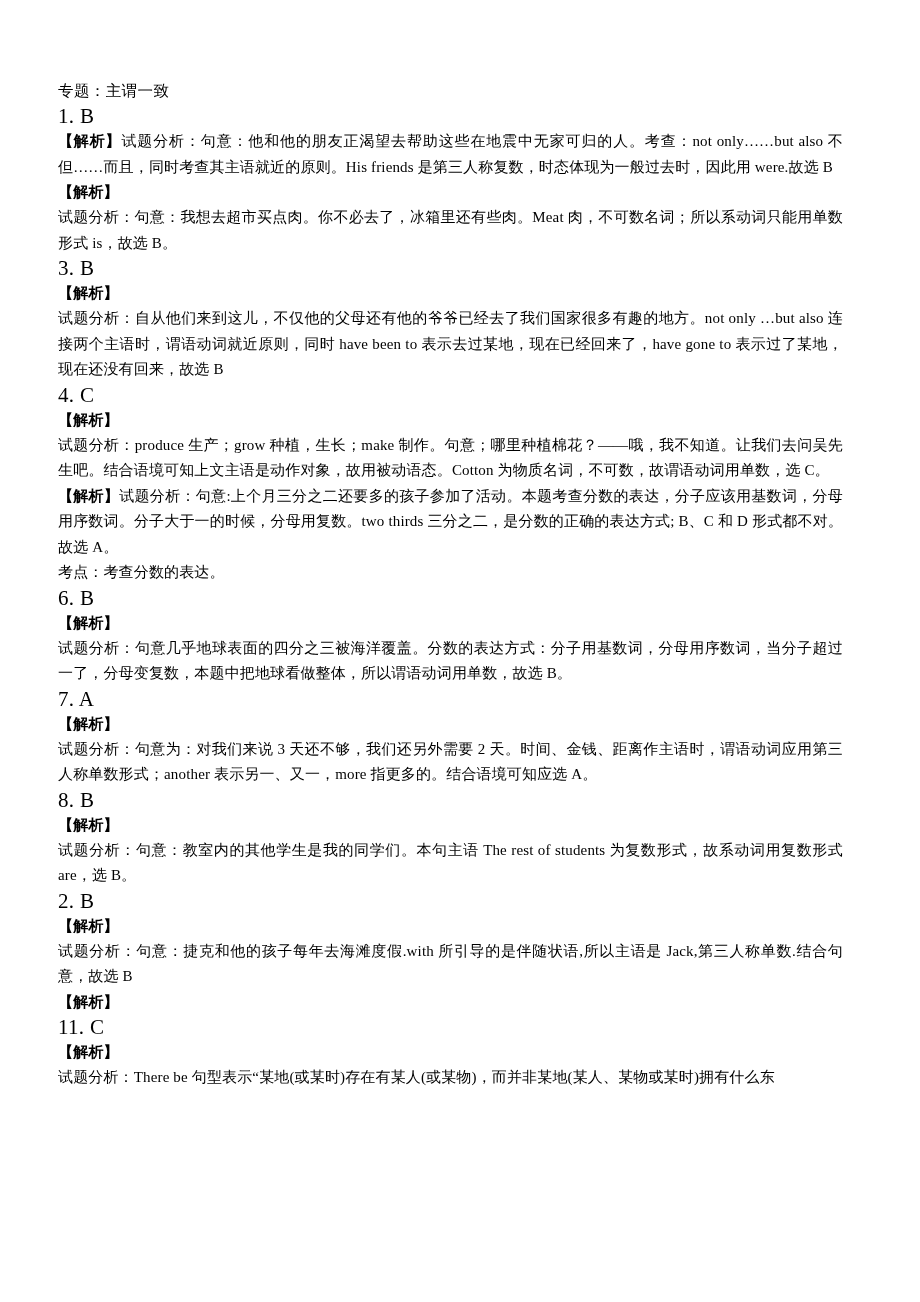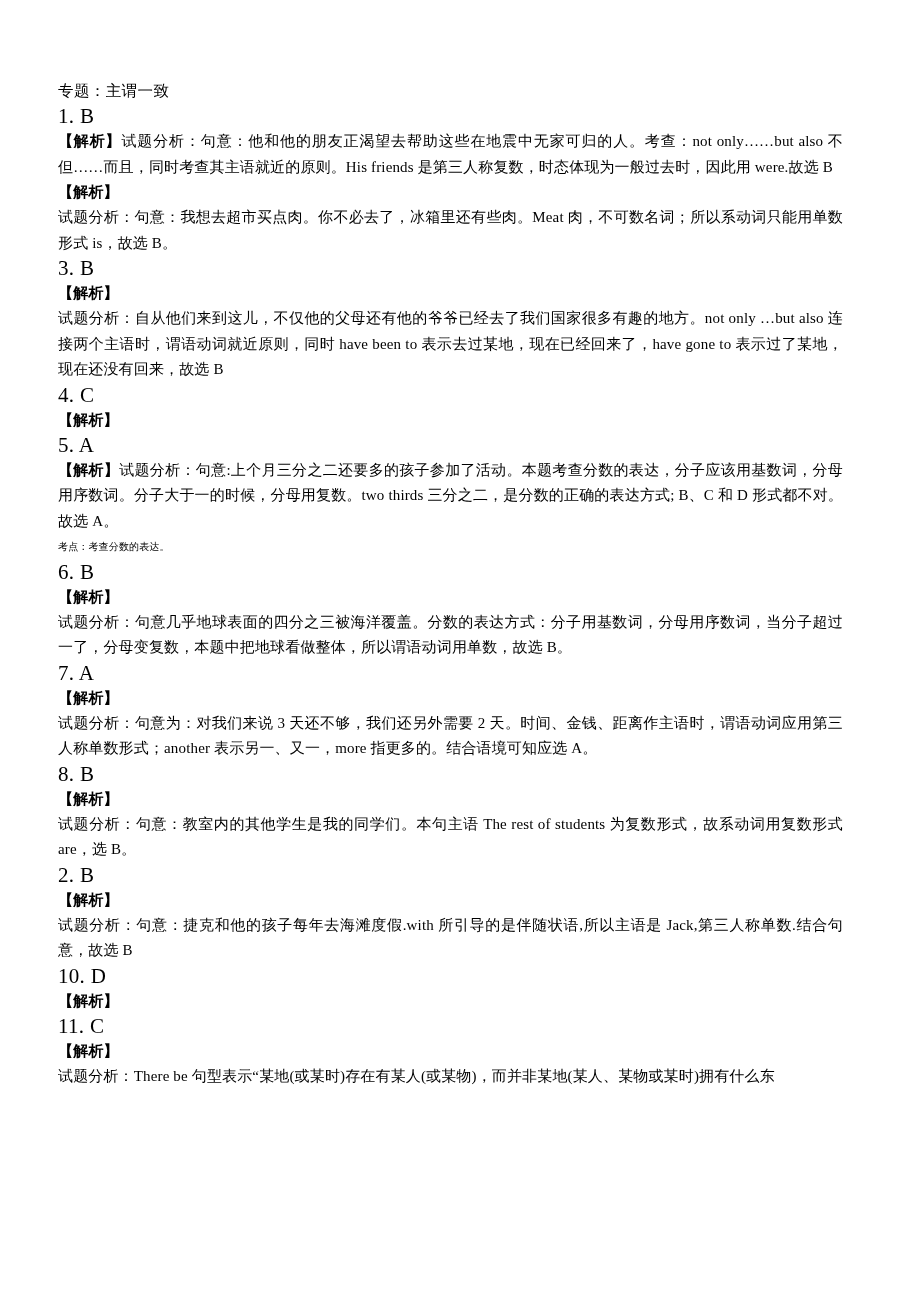--- a/index.html
+++ b/index.html
@@ -46,21 +46,21 @@
     letter-spacing: 0.15px;
   }
   .inline-tag {
     font-weight: bold;
   }
   .block {
     margin: 0;
     padding: 0;
   }
   .kao {
-    font-size: 10px;
+    font-size: 15px;
     line-height: 25.5px;
     letter-spacing: 0.15px;
     font-family: Liberation Serif, serif;
   }
 </style>
 </head>
 <body>
 
 <div class="page">
 
@@ -78,24 +78,24 @@
 
   <div class="block">
     <div class="qnum">3. B</div>
     <div class="tag">【解析】</div>
     <div class="para"><span>试题分析：</span><span>自从他们来到这儿，不仅他的父母还有他的爷爷已经去了我们国家很多有趣的地方。not only …but also 连接两个主语时，谓语动词就近原则，同时 have been to 表示去过某地，现在已经回来了，have gone to 表示过了某地，现在还没有回来，故选 B</span></div>
   </div>
 
   <div class="block">
     <div class="qnum">4. C</div>
     <div class="tag">【解析】</div>
+    <div class="para"><span>试题分析：</span><span>produce 生产；grow 种植，生长；make 制作。句意；哪里种植棉花？——哦，我不知道。让我们去问吴先生吧。结合语境可知上文主语是动作对象，故用被动语态。Cotton 为物质名词，不可数，故谓语动词用单数，选 C。</span></div>
   </div>
 
   <div class="block">
-    <div class="qnum">5. A</div>
     <div class="para"><span class="inline-tag">【解析】</span><span>试题分析：</span><span>句意:上个月三分之二还要多的孩子参加了活动。本题考查分数的表达，分子应该用基数词，分母用序数词。分子大于一的时候，分母用复数。two thirds 三分之二，是分数的正确的表达方式; B、C 和 D 形式都不对。故选 A。</span></div>
     <div class="kao">考点：考查分数的表达。</div>
   </div>
 
   <div class="block">
     <div class="qnum">6. B</div>
     <div class="tag">【解析】</div>
     <div class="para"><span>试题分析：</span><span>句意几乎地球表面的四分之三被海洋覆盖。分数的表达方式：分子用基数词，分母用序数词，当分子超过一了，分母变复数，本题中把地球看做整体，所以谓语动词用单数，故选 B。</span></div>
   </div>
 
@@ -111,21 +111,20 @@
     <div class="para"><span>试题分析：</span><span>句意：教室内的其他学生是我的同学们。本句主语 The rest of students 为复数形式，故系动词用复数形式 are，选 B。</span></div>
   </div>
 
   <div class="block">
     <div class="qnum">2. B</div>
     <div class="tag">【解析】</div>
     <div class="para"><span>试题分析：</span><span>句意：捷克和他的孩子每年去海滩度假.with 所引导的是伴随状语,所以主语是 Jack,第三人称单数.结合句意，故选 B</span></div>
   </div>
 
   <div class="block">
-    <div class="qnum">10. D</div>
     <div class="tag">【解析】</div>
   </div>
 
   <div class="block">
     <div class="qnum">11. C</div>
     <div class="tag">【解析】</div>
     <div class="para"><span>试题分析：</span><span>There be 句型表示“某地(或某时)存在有某人(或某物)，而并非某地(某人、某物或某时)拥有什么东</span></div>
   </div>
 
 </div>

